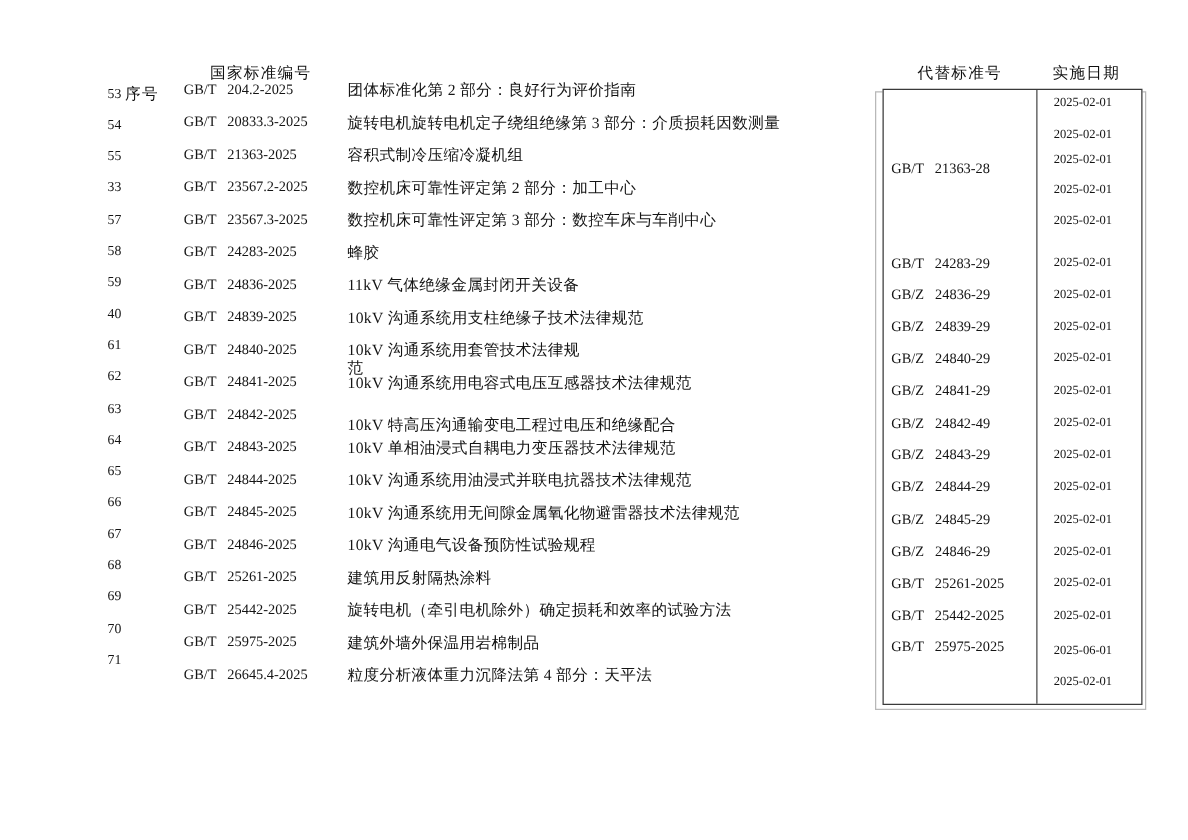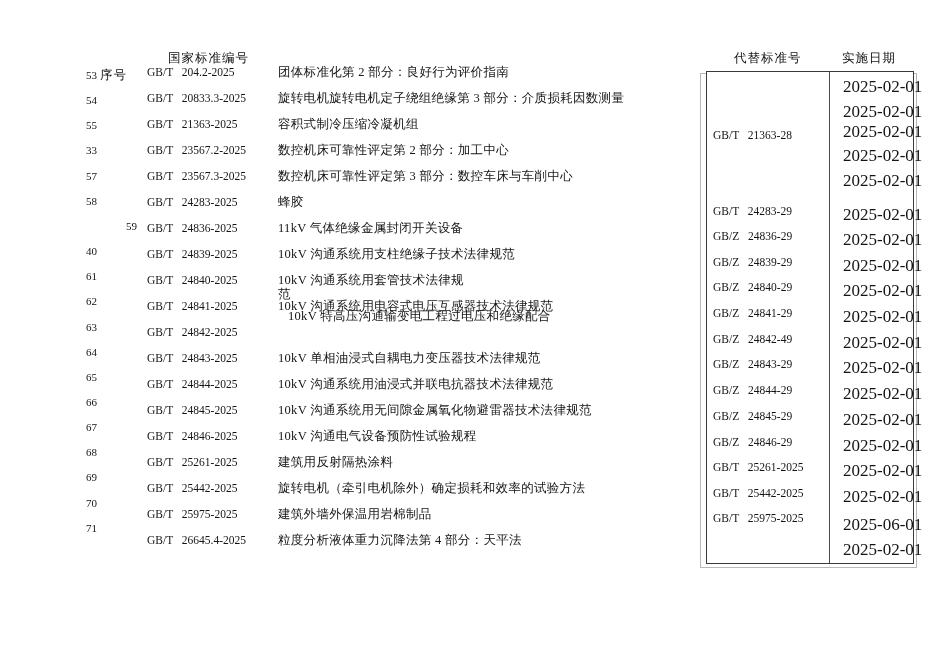--- a/index.html
+++ b/index.html
@@ -27,21 +27,21 @@
   }
   #col-divider{
     position:absolute;left:122px;top:0;width:0;height:100%;
     border-left:1px solid #4a4a4a;
   }
   .cell{position:absolute;white-space:nowrap;color:#141414;}
   .num{font-size:11px;}
   .code{font-size:11.5px;word-spacing:6px;}
   .name{font-size:12.5px;letter-spacing:0.3px;white-space:pre-line;line-height:13.5px;}
   .rep{font-size:11.5px;word-spacing:6px;}
-  .date{font-size:17px;}
+  .date{font-size:10px;}
 </style>
 </head>
 <body>
 
 <div class="page">
 
   <div>
     <span class="hdr h-no">序号</span>
     <span class="hdr h-std">国家标准编号</span>
     <span class="hdr h-rep">代替标准号</span>
@@ -66,36 +66,36 @@
       <span class="cell name" style="left: 278px; top: 118px;">容积式制冷压缩冷凝机组</span>
       <span class="cell num" style="left: 86px; top: 144.45px;">33</span>
       <span class="cell code" style="left: 147px; top: 144px;">GB/T 23567.2-2025</span>
       <span class="cell name" style="left: 278px; top: 144px;">数控机床可靠性评定第 2 部分：加工中心</span>
       <span class="cell num" style="left: 86px; top: 169.6px;">57</span>
       <span class="cell code" style="left: 147px; top: 170px;">GB/T 23567.3-2025</span>
       <span class="cell name" style="left: 278px; top: 170px;">数控机床可靠性评定第 3 部分：数控车床与车削中心</span>
       <span class="cell num" style="left: 86px; top: 194.75px;">58</span>
       <span class="cell code" style="left: 147px; top: 196px;">GB/T 24283-2025</span>
       <span class="cell name" style="left: 278px; top: 196px;">蜂胶</span>
-      <span class="cell num" style="left: 86px; top: 219.9px; margin-left: 40px;">59</span>
+      <span class="cell num" style="left: 86px; top: 219.9px;">59</span>
       <span class="cell code" style="left: 147px; top: 222px;">GB/T 24836-2025</span>
       <span class="cell name" style="left: 278px; top: 222px;">11kV 气体绝缘金属封闭开关设备</span>
       <span class="cell num" style="left: 86px; top: 245.05px;">40</span>
       <span class="cell code" style="left: 147px; top: 248px;">GB/T 24839-2025</span>
       <span class="cell name" style="left: 278px; top: 248px;">10kV 沟通系统用支柱绝缘子技术法律规范</span>
       <span class="cell num" style="left: 86px; top: 270.2px;">61</span>
       <span class="cell code" style="left: 147px; top: 274px;">GB/T 24840-2025</span>
       <span class="cell name" style="left: 278px; top: 274px;">10kV 沟通系统用套管技术法律规
 范</span>
       <span class="cell num" style="left: 86px; top: 295.35px;">62</span>
       <span class="cell code" style="left: 147px; top: 300px;">GB/T 24841-2025</span>
       <span class="cell name" style="left: 278px; top: 300px;">10kV 沟通系统用电容式电压互感器技术法律规范</span>
       <span class="cell num" style="left: 86px; top: 320.5px;">63</span>
       <span class="cell code" style="left: 147px; top: 326px;">GB/T 24842-2025</span>
-      <span class="cell name" style="left: 278px; top: 310px; margin-left: 10px;">10kV 特高压沟通输变电工程过电压和绝缘配合</span>
+      <span class="cell name" style="left: 278px; top: 334px;">10kV 特高压沟通输变电工程过电压和绝缘配合</span>
       <span class="cell num" style="left: 86px; top: 345.65px;">64</span>
       <span class="cell code" style="left: 147px; top: 352px;">GB/T 24843-2025</span>
       <span class="cell name" style="left: 278px; top: 352px;">10kV 单相油浸式自耦电力变压器技术法律规范</span>
       <span class="cell num" style="left: 86px; top: 370.8px;">65</span>
       <span class="cell code" style="left: 147px; top: 378px;">GB/T 24844-2025</span>
       <span class="cell name" style="left: 278px; top: 378px;">10kV 沟通系统用油浸式并联电抗器技术法律规范</span>
       <span class="cell num" style="left: 86px; top: 395.95px;">66</span>
       <span class="cell code" style="left: 147px; top: 404px;">GB/T 24845-2025</span>
       <span class="cell name" style="left: 278px; top: 404px;">10kV 沟通系统用无间隙金属氧化物避雷器技术法律规范</span>
       <span class="cell num" style="left: 86px; top: 421.1px;">67</span>

